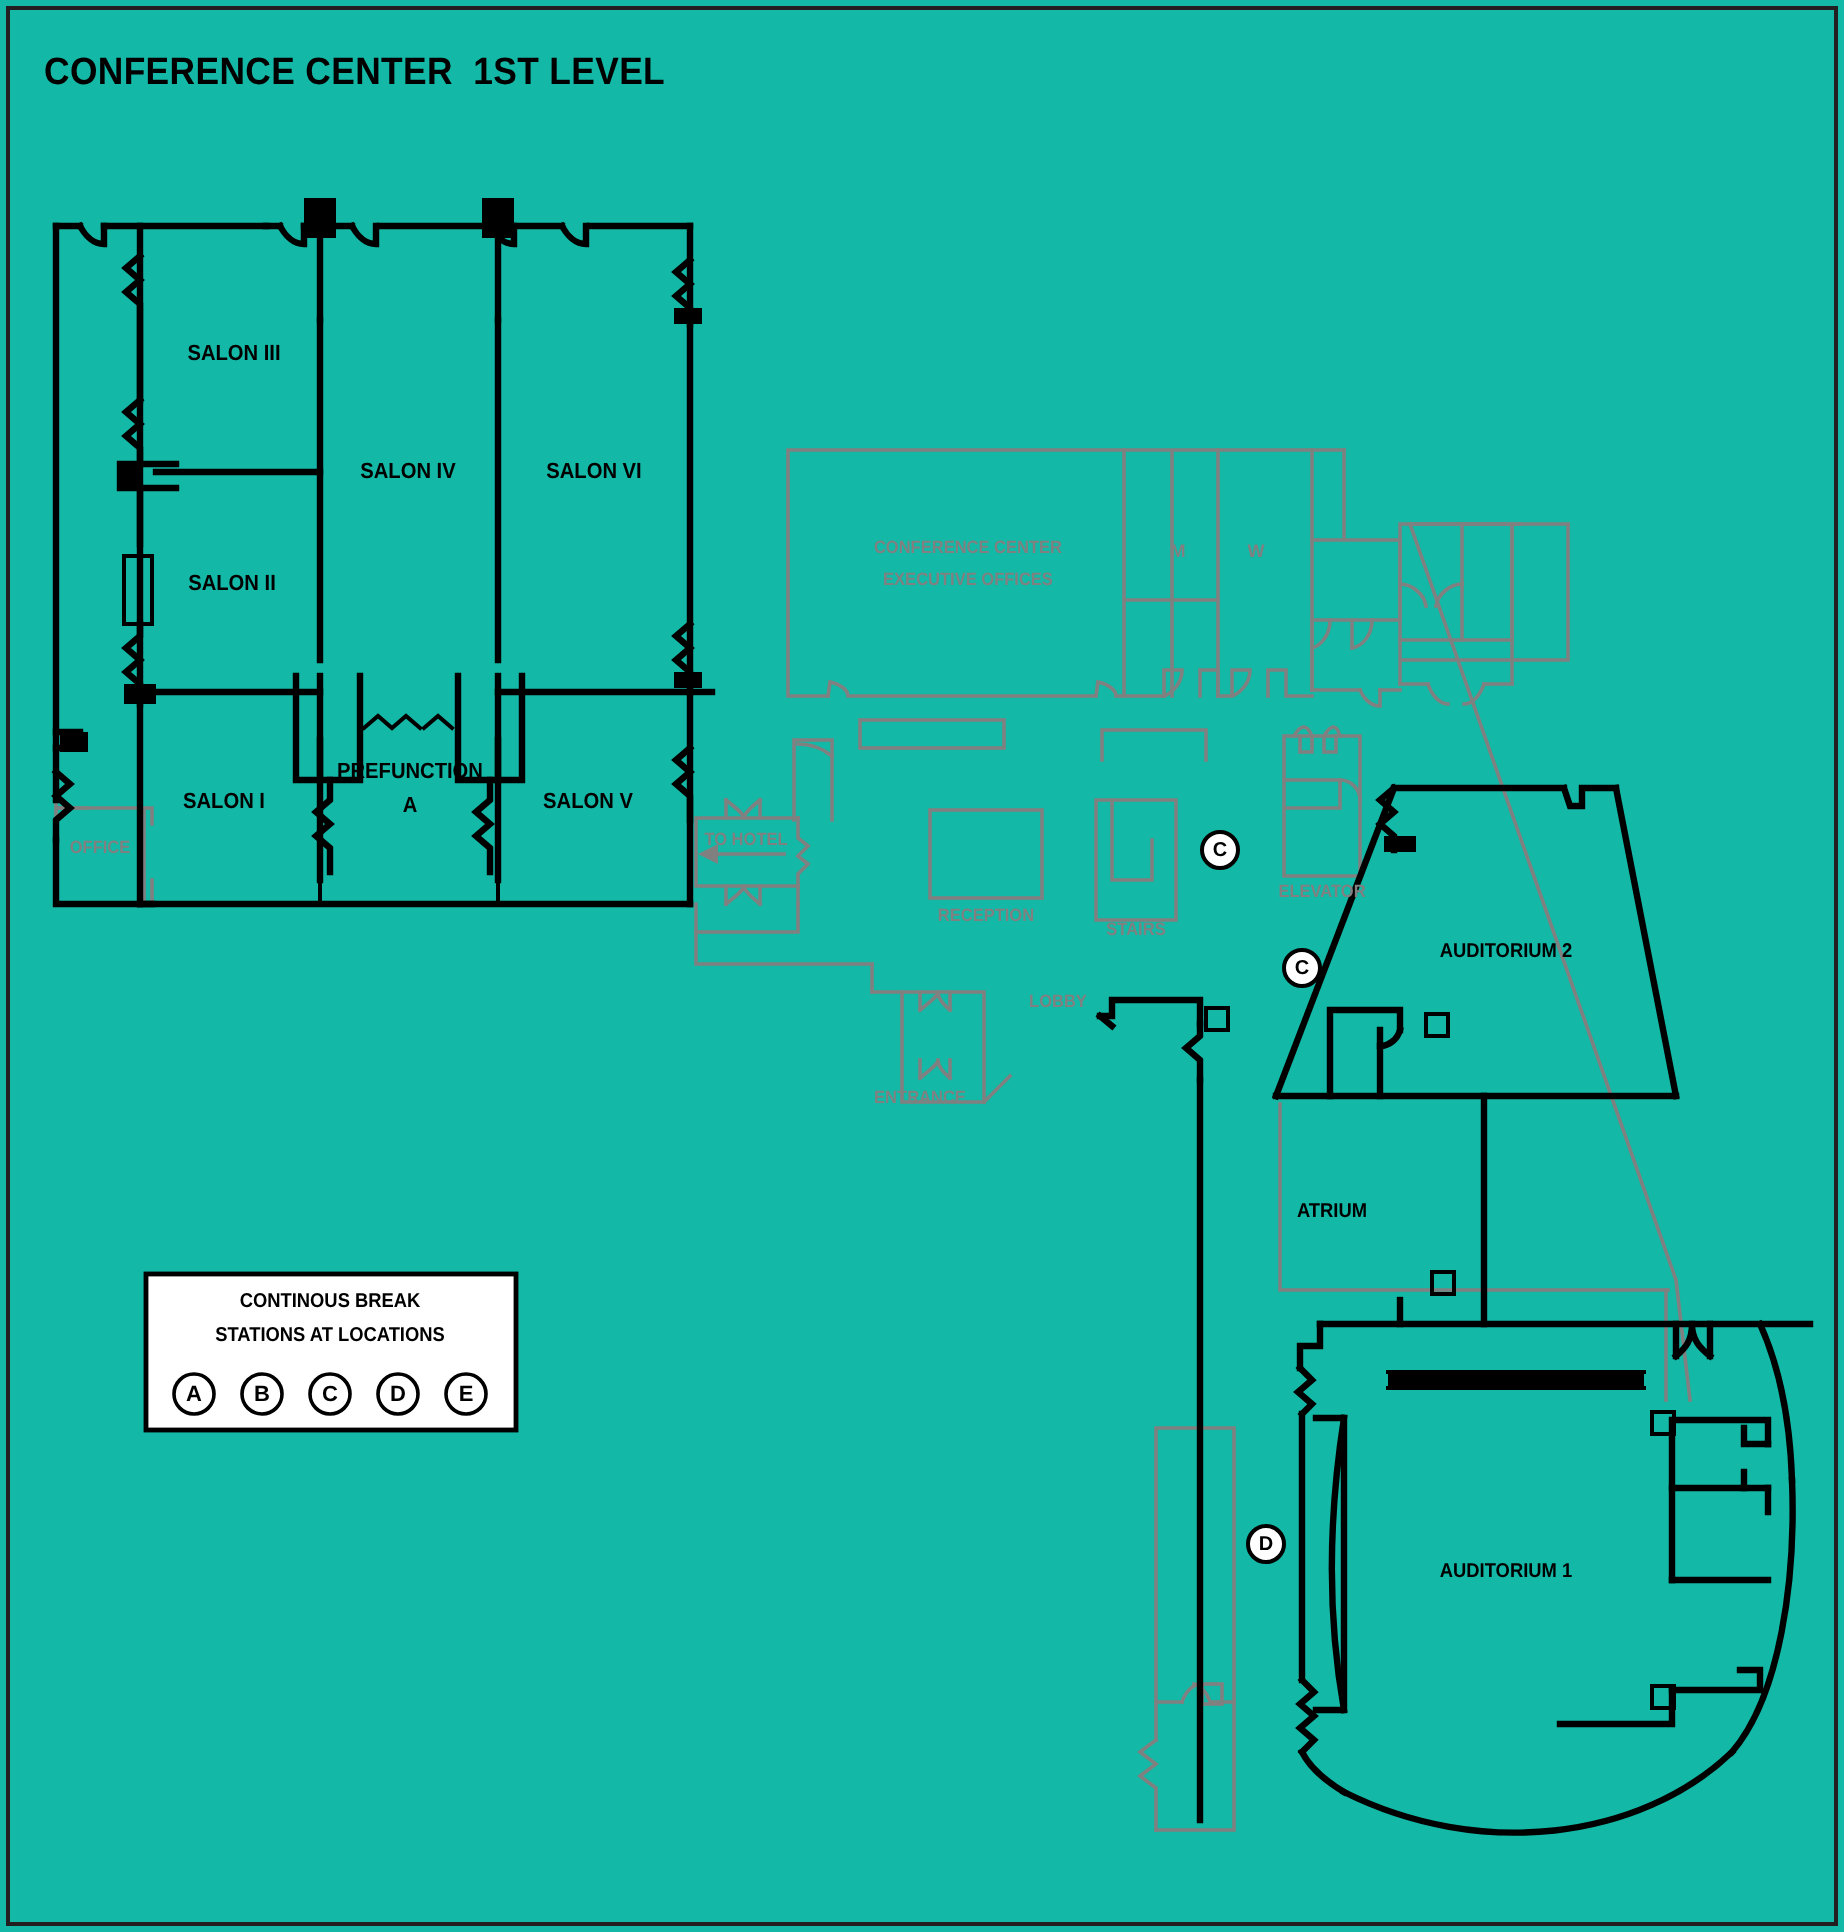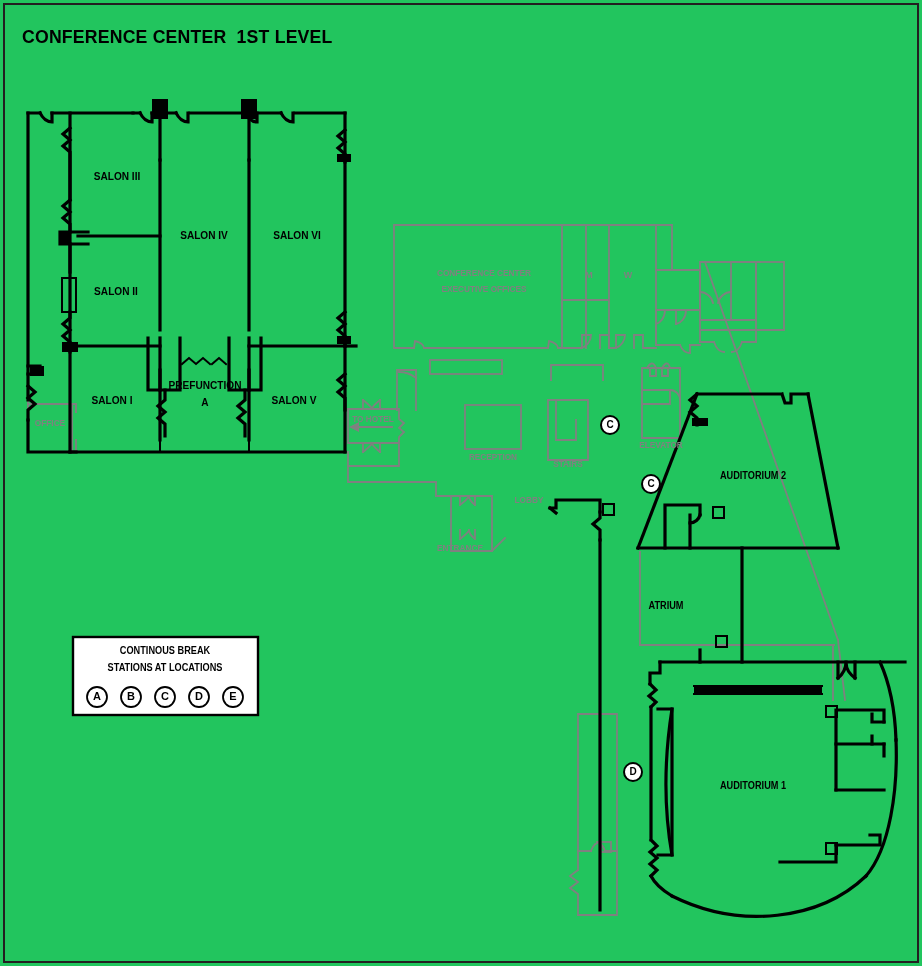--- a/index.html
+++ b/index.html
@@ -7,21 +7,21 @@
     padding: 0;
     background: #ffffff;
   }
   body {
     font-family: "Liberation Sans", sans-serif;
   }
   #page {
     position: relative;
     width: 922px;
     height: 966px;
-    background: #22c55e;
+    background: #14b8a6;
     overflow: hidden;
   }
   #frame {
     position: absolute;
     left: 3px;
     top: 3px;
     width: 916px;
     height: 960px;
     border: 2px solid #231f20;
     box-sizing: border-box;

